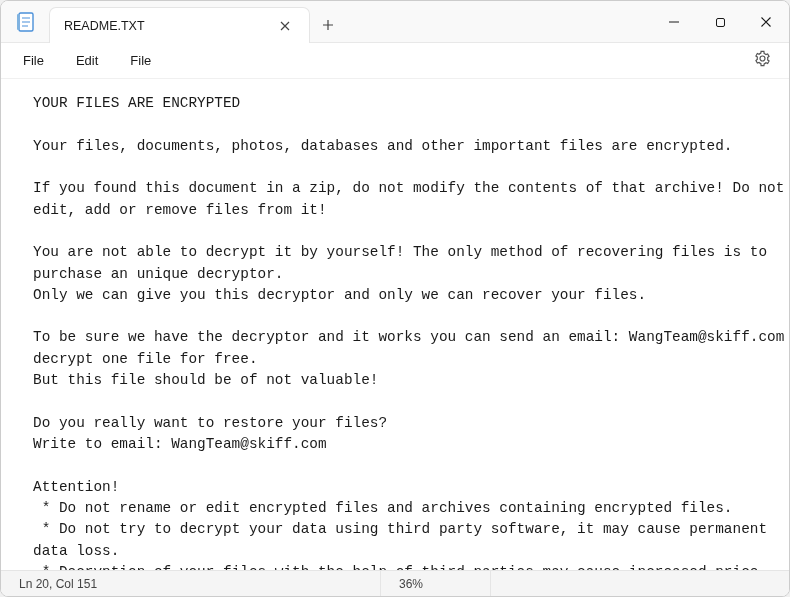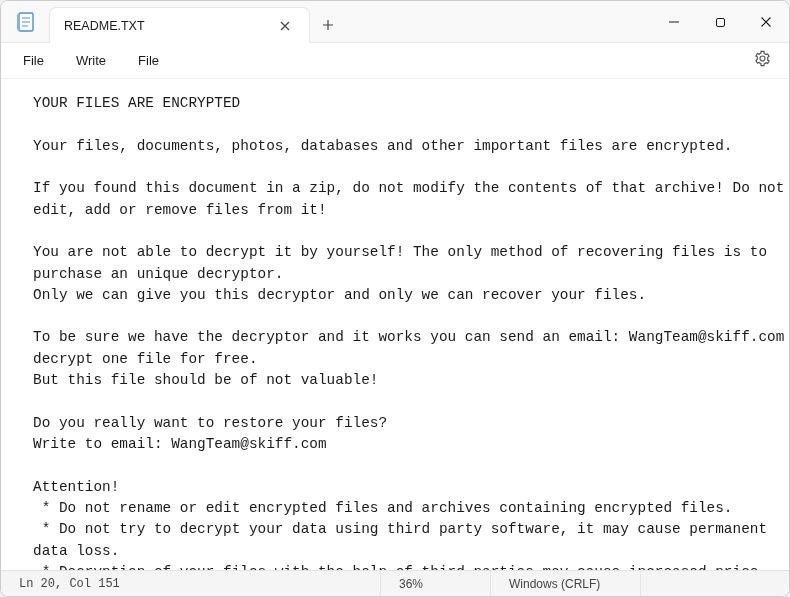--- a/index.html
+++ b/index.html
@@ -142,21 +142,20 @@
     }
     .status-cell {
       padding: 0 18px;
       height: 100%;
       display: flex;
       align-items: center;
       border-right: 1px solid #e5e5e5;
     }
     .status-cell.first {
       flex: 0 0 380px;
-      font-family: Liberation Mono, monospace;
     }
     .status-cell.zoom {
       flex: 0 0 110px;
       justify-content: flex-start;
     }
     .status-cell.eol {
       flex: 0 0 150px;
     }
     .status-cell.enc {
       flex: 1;
@@ -208,21 +207,21 @@
       <div class="win-btn close">
         <svg width="12" height="12" viewBox="0 0 12 12">
             <path d="M1.5 1.5 L10.5 10.5 M10.5 1.5 L1.5 10.5" stroke="#1a1a1a" stroke-width="1.1" fill="none"></path>
           </svg>
       </div>
     </div>
   </div>
 
   <div class="menubar">
     <span class="menu-item">File</span>
-    <span class="menu-item">Write</span>
+    <span class="menu-item">Edit</span>
     <span class="menu-item">File</span>
     <div class="menu-spacer"></div>
     <span class="settings-btn">
       <svg width="17" height="17" viewBox="0 0 24 24">
         <path fill="none" stroke="#555" stroke-width="1.7" d="M12 8.5a3.5 3.5 0 1 0 0 7 3.5 3.5 0 0 0 0-7zm7.4 3.5c0-.5-.05-1-.14-1.47l2.02-1.58-2-3.46-2.38.96a7.6 7.6 0 0 0-2.55-1.47L14 2h-4l-.35 2.48a7.6 7.6 0 0 0-2.55 1.47l-2.38-.96-2 3.46 2.02 1.58c-.09.47-.14.97-.14 1.47s.05 1 .14 1.47L2.72 15.05l2 3.46 2.38-.96a7.6 7.6 0 0 0 2.55 1.47L10 22h4l.35-2.48a7.6 7.6 0 0 0 2.55-1.47l2.38.96 2-3.46-2.02-1.58c.09-.47.14-.97.14-1.47z"></path>
       </svg>
     </span>
   </div>
 
   <div class="content">YOUR FILES ARE ENCRYPTED
@@ -241,16 +240,15 @@
 Write to email: WangTeam@skiff.com
 
 Attention!
  * Do not rename or edit encrypted files and archives containing encrypted files.
  * Do not try to decrypt your data using third party software, it may cause permanent data loss.
  * Decryption of your files with the help of third parties may cause increased price (they add their fee to our) or you can become a victim of a scam.</div>
 
   <div class="statusbar">
     <div class="status-cell first">Ln 20, Col 151</div>
     <div class="status-cell zoom">36%</div>
-    <div class="status-cell eol">Windows (CRLF)</div>
   </div>
 
 </div>
 
 </body></html>

